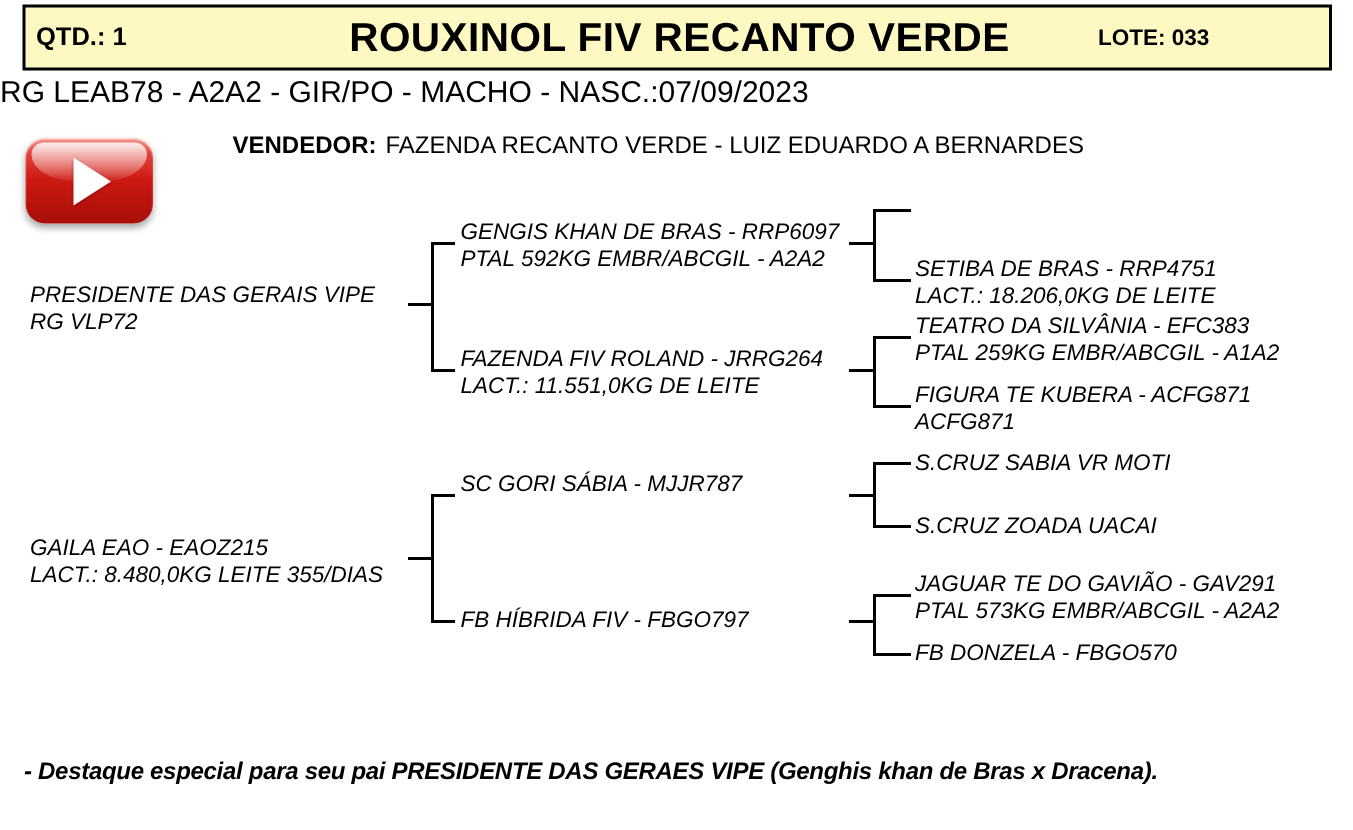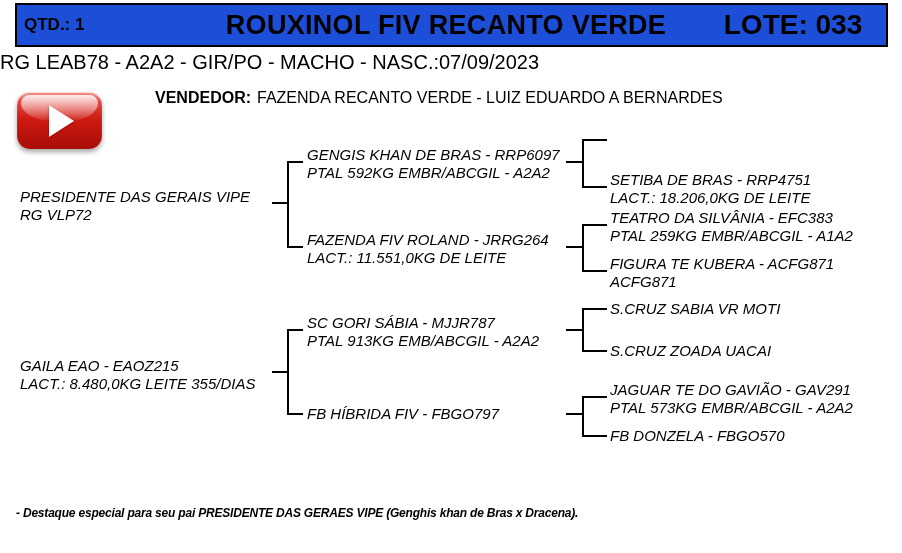--- a/index.html
+++ b/index.html
@@ -5,26 +5,26 @@
   html,body { margin:0; padding:0; background:#fff; }
   body { font-family:"Liberation Sans", sans-serif; }
   .page {
     position:relative; width:902px; height:553px;
     background:#ffffff; color:#000; overflow:hidden;
   }
 
   
   .header-box {
     position:absolute; left:15px; top:3px; width:869px; height:40px;
-    border:2px solid #000; background:#1d4ed8;
+    border:2px solid #000; background:#fef9c3;
     display:flex; align-items:center;
   }
   .qty   { font-weight:bold; font-size:17px; padding-left:7px; width:150px; white-space:nowrap; }
   .title { flex:1; text-align:center; font-weight:bold; font-size:27px; letter-spacing:.3px; white-space:nowrap; }
-  .lot   { font-weight:bold; font-size:28px; padding-right:18px; width:150px; text-align:center; white-space:nowrap; }
+  .lot   { font-weight:bold; font-size:15px; padding-right:4px; width:150px; text-align:left; white-space:nowrap; }
   .subtitle {
     position:absolute; top:51px; left:0; width:902px;
     font-size:20px; white-space:nowrap;
   }
   .vendor { position:absolute; left:155px; top:89px; font-size:16px; white-space:nowrap; }
   .vendor .v-label { font-weight:bold;margin-top:28px; }
   .vendor .v-name  { padding-left:6px; }
 
   
   .play-btn {
@@ -51,21 +51,21 @@
     position:absolute; font-style:italic; font-size:15px; line-height:18px;
     white-space:nowrap; color:#000;
   }
 
   
   .connectors { position:absolute; left:0; top:0; pointer-events:none; }
   .connectors path { stroke:#000; stroke-width:2; fill:none; }
 
   .footnote {
     position:absolute; left:16px; top:506px;
-    font-size:12px; font-style:italic; font-weight:bold;
+    font-size:16px; font-style:italic; font-weight:bold;
     letter-spacing:-.2px; white-space:nowrap;
   }
 </style>
 </head>
 <body>
 
 <div class="page">
 
   <div class="header-box">
     <span class="qty">QTD.: 1</span>
@@ -104,21 +104,20 @@
   <div class="ped" style="left:307px;top:146px">
     <div>GENGIS KHAN DE BRAS - RRP6097</div>
     <div>PTAL 592KG EMBR/ABCGIL - A2A2</div>
   </div>
   <div class="ped" style="left:307px;top:231px">
     <div>FAZENDA FIV ROLAND - JRRG264</div>
     <div>LACT.: 11.551,0KG DE LEITE</div>
   </div>
   <div class="ped" style="left:307px;top:314px">
     <div>SC GORI SÁBIA - MJJR787</div>
-    <div>PTAL 913KG EMB/ABCGIL - A2A2</div>
   </div>
   <div class="ped" style="left:307px;top:405px">
     <div>FB HÍBRIDA FIV - FBGO797</div>
   </div>
 
   <div class="ped" style="left:610px;top:171px">
     <div>SETIBA DE BRAS - RRP4751</div>
     <div>LACT.: 18.206,0KG DE LEITE</div>
   </div>
   <div class="ped" style="left:610px;top:209px">

